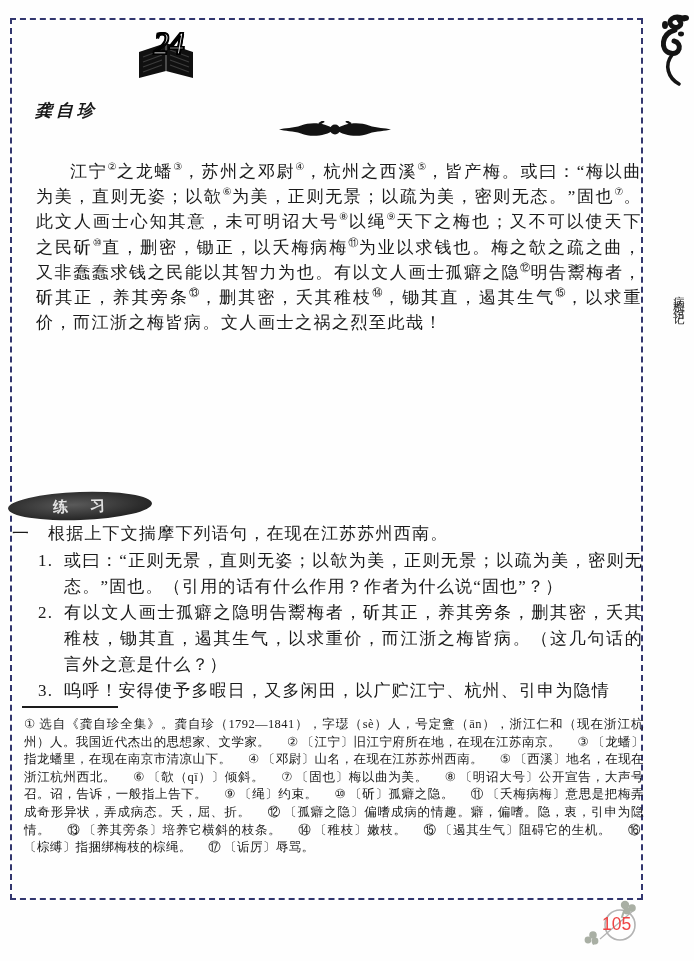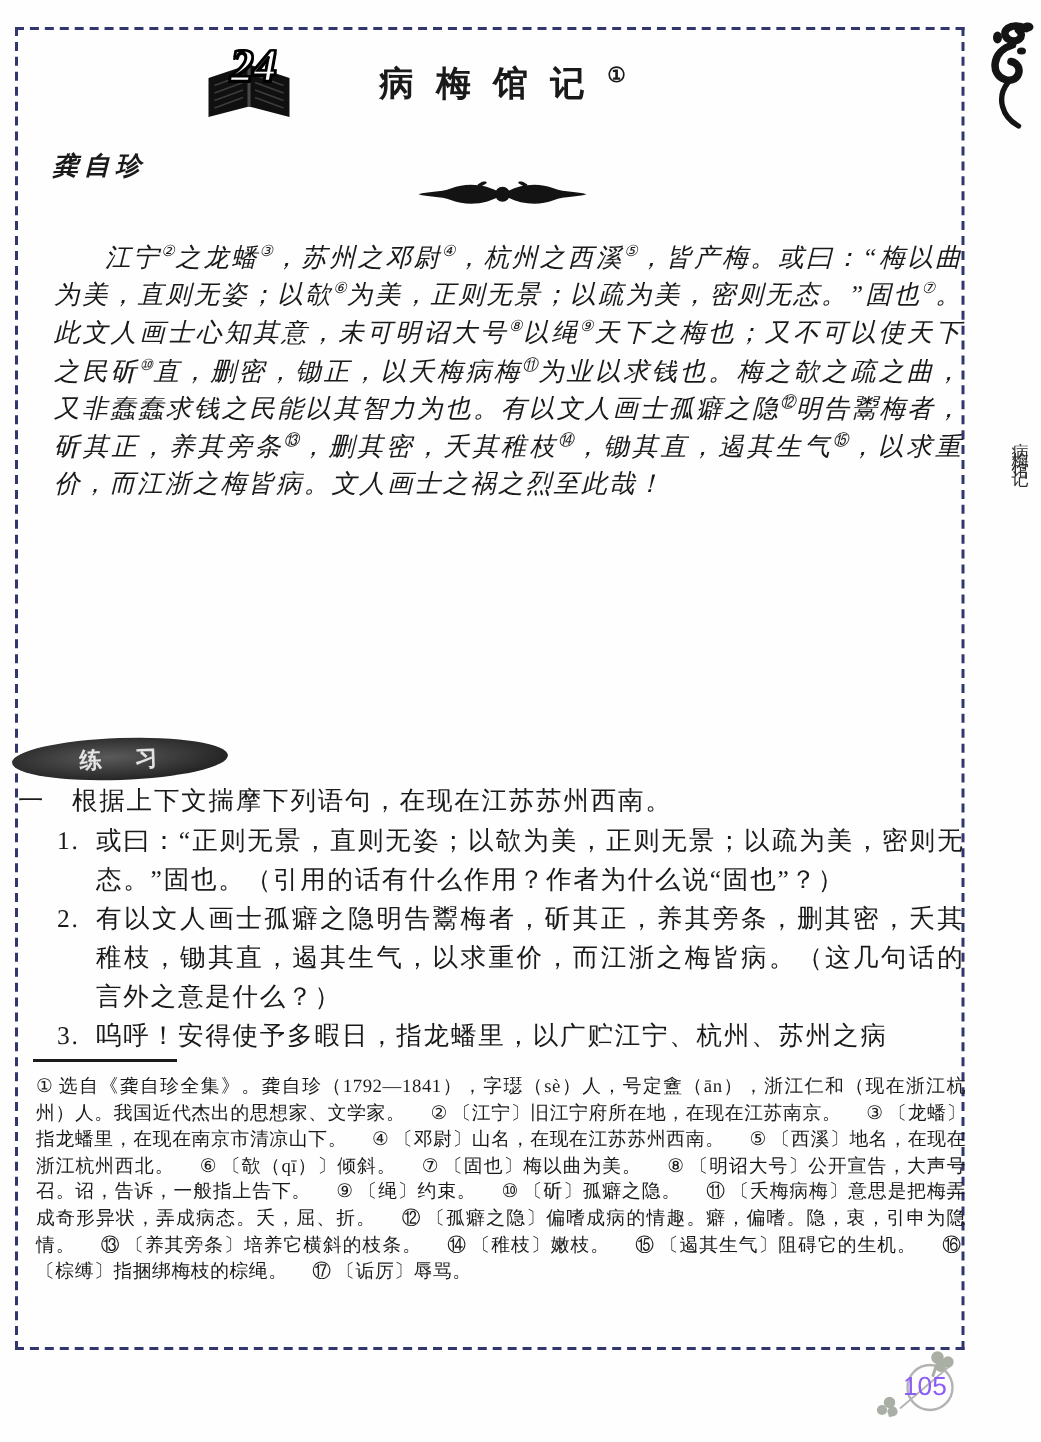--- a/index.html
+++ b/index.html
@@ -5,36 +5,36 @@
   html,body{margin:0;padding:0;background:#fff;}
   .page{position:relative;width:694px;height:961px;background:#fefefe;overflow:hidden;
         font-family:"Liberation Serif","DejaVu Serif",serif;color:#1a1a1a;}
   .frame{position:absolute;left:10px;top:18px;width:633px;height:882px;
          border:2px dashed #32366e;box-sizing:border-box;pointer-events:none;}
 
   
   .lesson-badge{position:absolute;left:135px;top:30px;width:64px;height:56px;}
   .lesson-badge svg{position:absolute;left:0;top:6px;}
   .lesson-num{position:absolute;left:10px;top:-4px;width:48px;text-align:center;
-        font-style:italic;font-weight:700;font-size:31px;color:#fff;
+        font-style:italic;font-weight:400;font-size:31px;color:#fff;
         -webkit-text-stroke:1.6px #000;
         text-shadow:-1px -1px 0 #000,1px -1px 0 #000,-1px 1px 0 #000,1px 1px 0 #000;}
 
   .title{position:absolute;left:35px;top:40px;width:600px;margin:0;text-align:center;
          font-size:23px;font-weight:700;letter-spacing:15px;}
   .title sup{letter-spacing:0;}
   sup{font-size:0.6em;vertical-align:super;line-height:0;letter-spacing:0;}
 
   .author{position:absolute;left:35px;top:99px;width:600px;text-align:left;
           font-size:17px;font-weight:700;font-style:italic;letter-spacing:4px;}
   .flourish{position:absolute;left:35px;top:121px;width:600px;text-align:center;}
 
   .main-text{position:absolute;left:36px;top:159px;width:606px;
              font-size:17px;line-height:25.2px;letter-spacing:1.5px;text-align:justify;}
-  .main-text p{margin:0;text-indent:2em;font-style:italic;}
+  .main-text p{margin:0;text-indent:2em;}
 
   
   .ex-header{position:absolute;left:8px;top:492px;width:144px;height:28px;
              background:radial-gradient(ellipse at 45% 45%, #5a5a5a 0%, #262626 70%);
              border-radius:50%;display:flex;align-items:center;justify-content:center;
              transform:rotate(-2deg);}
   .ex-header span{color:#e3e3e3;font-weight:700;font-size:15px;letter-spacing:22px;
              padding-left:20px;}
 
   .exercise{position:absolute;left:12px;top:521px;width:631px;
@@ -49,21 +49,21 @@
 
   .fn-divider{position:absolute;left:22px;top:706px;width:96px;border-top:2px solid #1c1c1c;}
 
   .footnotes{position:absolute;left:24px;top:716px;width:620px;
              font-size:12.5px;line-height:17.6px;text-align:justify;letter-spacing:0.4px;}
   .fn-item{margin-right:13px;}
   .fn-num{margin-right:3px;}
 
   .page-num-wrap{position:absolute;left:578px;top:898px;width:72px;height:52px;}
   .page-num-wrap svg{position:absolute;left:0;top:0;}
-  .page-num{position:absolute;left:24px;top:16px;font-size:17.5px;color:#8b5cf6;
+  .page-num{position:absolute;left:24px;top:16px;font-size:17.5px;color:#ef4444;
             font-family:"Liberation Sans","DejaVu Sans",sans-serif;}
 
   .corner-ornament{position:absolute;left:653px;top:12px;}
   .side-title{position:absolute;left:671px;top:286px;writing-mode:vertical-rl;
               font-size:11.5px;letter-spacing:6px;color:#2b2b2b;}
 </style>
 </head>
 <body>
 
 <div class="page">
@@ -73,21 +73,20 @@
     <span>
       <svg width="62" height="46" viewBox="0 0 62 46">
         <path d="M4 16 L31 7 L58 16 L58 42 L31 35 L4 42 Z" fill="#101010"></path>
         <path d="M31 7 L31 35" stroke="#4a4a4a" stroke-width="2"></path>
         <path d="M8 21 L27 14 M8 26 L27 19 M8 31 L27 24 M8 36 L27 29 M54 21 L35 14 M54 26 L35 19 M54 31 L35 24 M54 36 L35 29" stroke="#3c3c3c" stroke-width="1.2"></path>
       </svg>
     </span>
     <div class="lesson-num">24</div>
   </div>
 
-  <h1 class="title">病梅馆记<sup>①</sup></h1>
 
   <div class="author">龚自珍</div>
 
   <div class="flourish">
     <svg width="118" height="17" viewBox="0 0 118 17" fill="#131313">
       <path d="M59 8.5 C49 1.5 35 0.5 25 4.5 C17 7.5 9 6.5 3 8.5 C9 10.5 17 9.5 25 12.5 C35 16.5 49 15.5 59 8.5 Z"></path>
       <path d="M59 8.5 C69 1.5 83 0.5 93 4.5 C101 7.5 109 6.5 115 8.5 C109 10.5 101 9.5 93 12.5 C83 16.5 69 15.5 59 8.5 Z"></path>
       <circle cx="59" cy="8.5" r="5"></circle>
       <path d="M43 3 l5 -3 M75 3 l-5 -3" stroke="#131313" stroke-width="2.4" fill="none"></path>
     </svg>
@@ -110,21 +109,21 @@
         <li class="ex-item">
         <span class="ex-num">1.</span>
         <span class="ex-text">或曰：“正则无景，直则无姿；以欹为美，正则无景；以疏为美，密则无态。”固也。（引用的话有什么作用？作者为什么说“固也”？）</span>
       </li>
         <li class="ex-item">
         <span class="ex-num">2.</span>
         <span class="ex-text">有以文人画士孤癖之隐明告鬻梅者，斫其正，养其旁条，删其密，夭其稚枝，锄其直，遏其生气，以求重价，而江浙之梅皆病。（这几句话的言外之意是什么？）</span>
       </li>
         <li class="ex-item">
         <span class="ex-num">3.</span>
-        <span class="ex-text">呜呼！安得使予多暇日，指龙蟠里，以广贮江宁、杭州、苏州之病</span>
+        <span class="ex-text">呜呼！安得使予多暇日，又多闲田，以广贮江宁、杭州、引申为隐情</span>
       </li>
       </ol>
   </div>
 
   <div class="fn-divider"></div>
 
   <div class="footnotes"><span class="fn-item">
       <span class="fn-num">①</span><span class="fn-text">选自《龚自珍全集》。龚自珍（1792—1841），字璱（sè）人，号定盦（ān），浙江仁和（现在浙江杭州）人。我国近代杰出的思想家、文学家。</span>
     </span><span class="fn-item">
       <span class="fn-num">②</span><span class="fn-text">〔江宁〕旧江宁府所在地，在现在江苏南京。</span>

